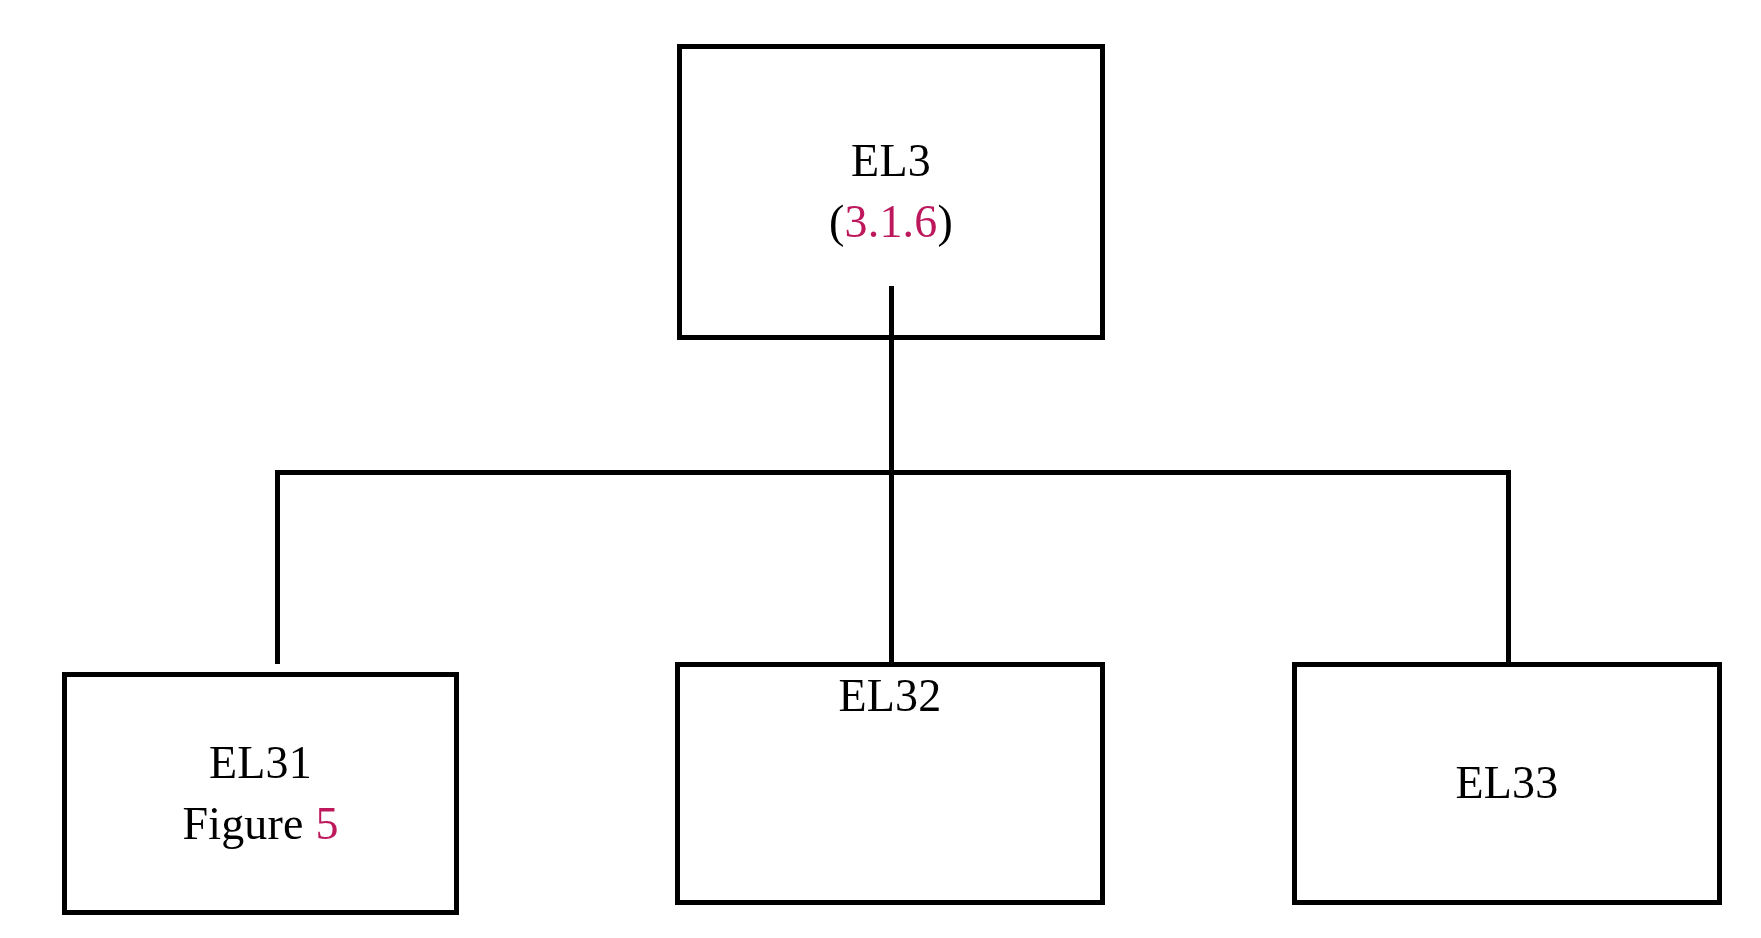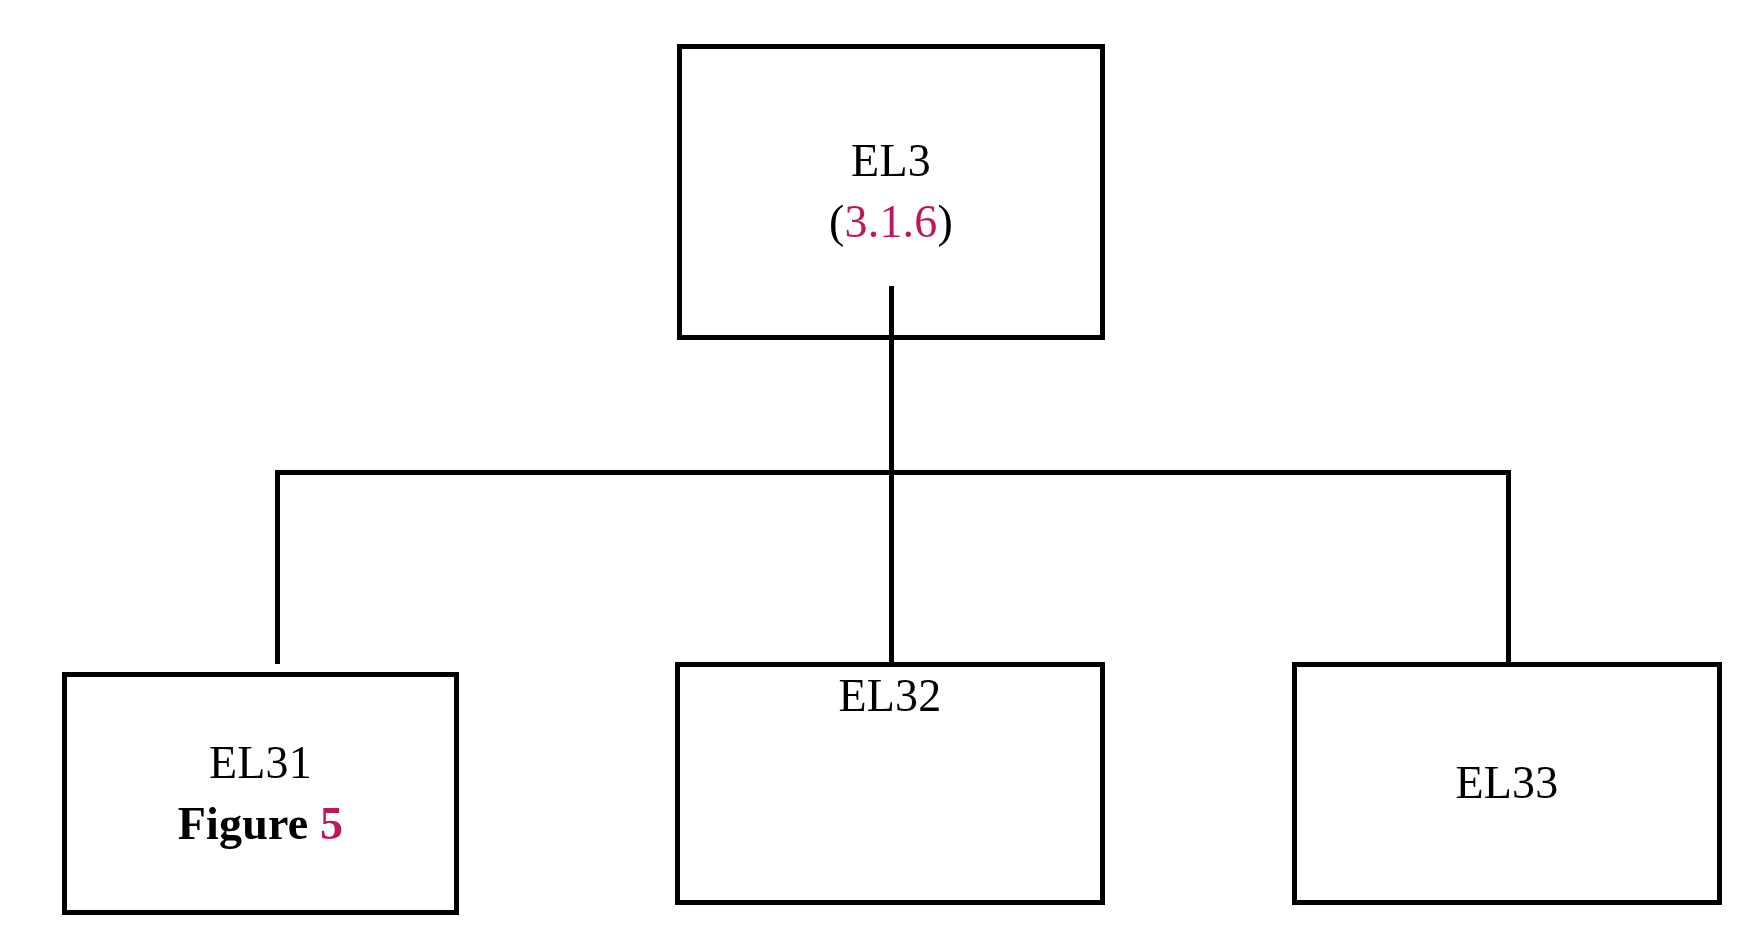--- a/index.html
+++ b/index.html
@@ -55,21 +55,21 @@
 
   
   #node-root .line1 { font-size: 46px; }
   #node-root .line2 { font-size: 46px; }
 
   .accent { color: #be185d; }
   .paren  { color: #000000; }
 
   
   .leaf .line1 { font-size: 46px; }
-  .leaf .line2 { font-size: 46px; font-weight: bold; }
+  .leaf .line2 { font-size: 46px; }
 </style>
 </head>
 <body>
 
 <div id="diagram-canvas">
 
   <div class="node" id="node-root" style="left:677px; top:44px; width:428px; height:296px;">
     <span class="line1">EL3</span>
     <span class="line2"><span class="paren">(</span><span class="accent">3.1.6</span><span class="paren">)</span></span>
   </div>

